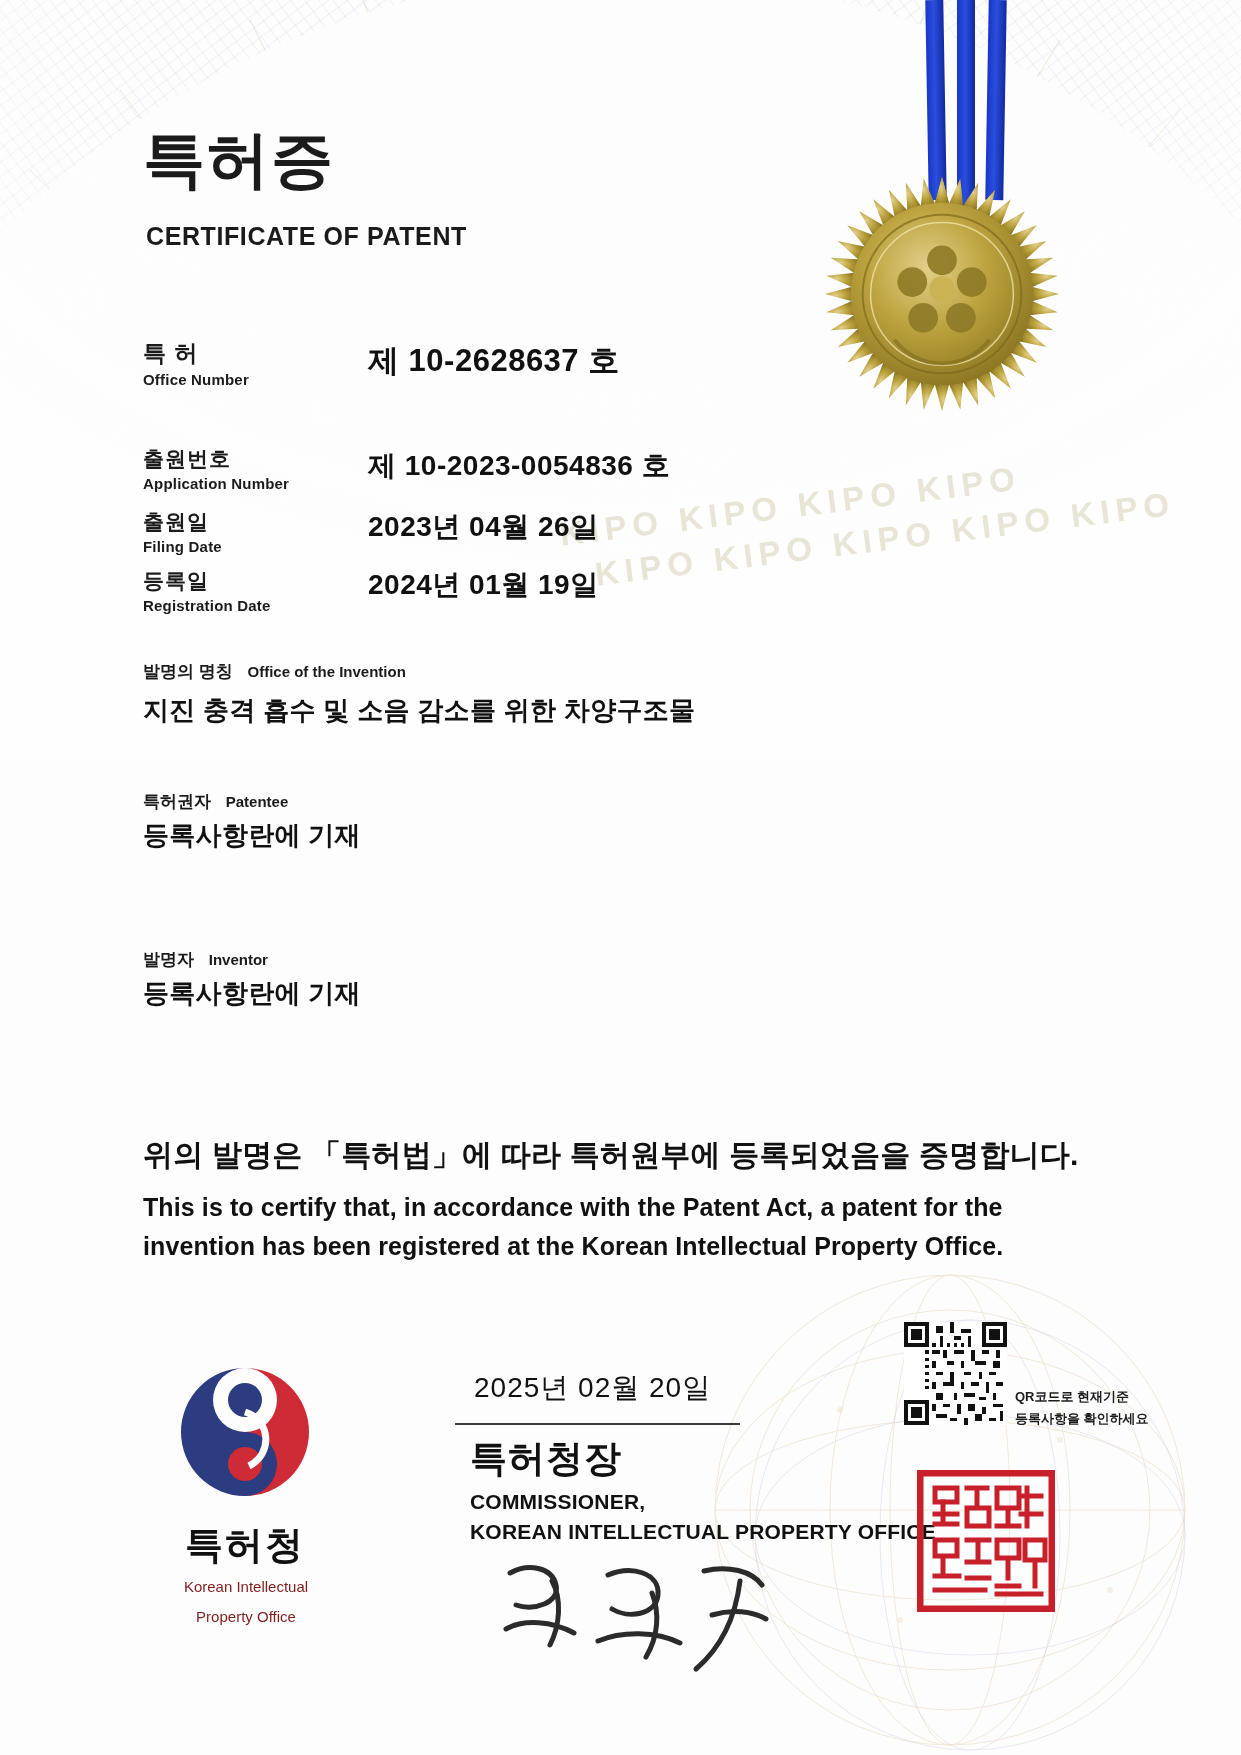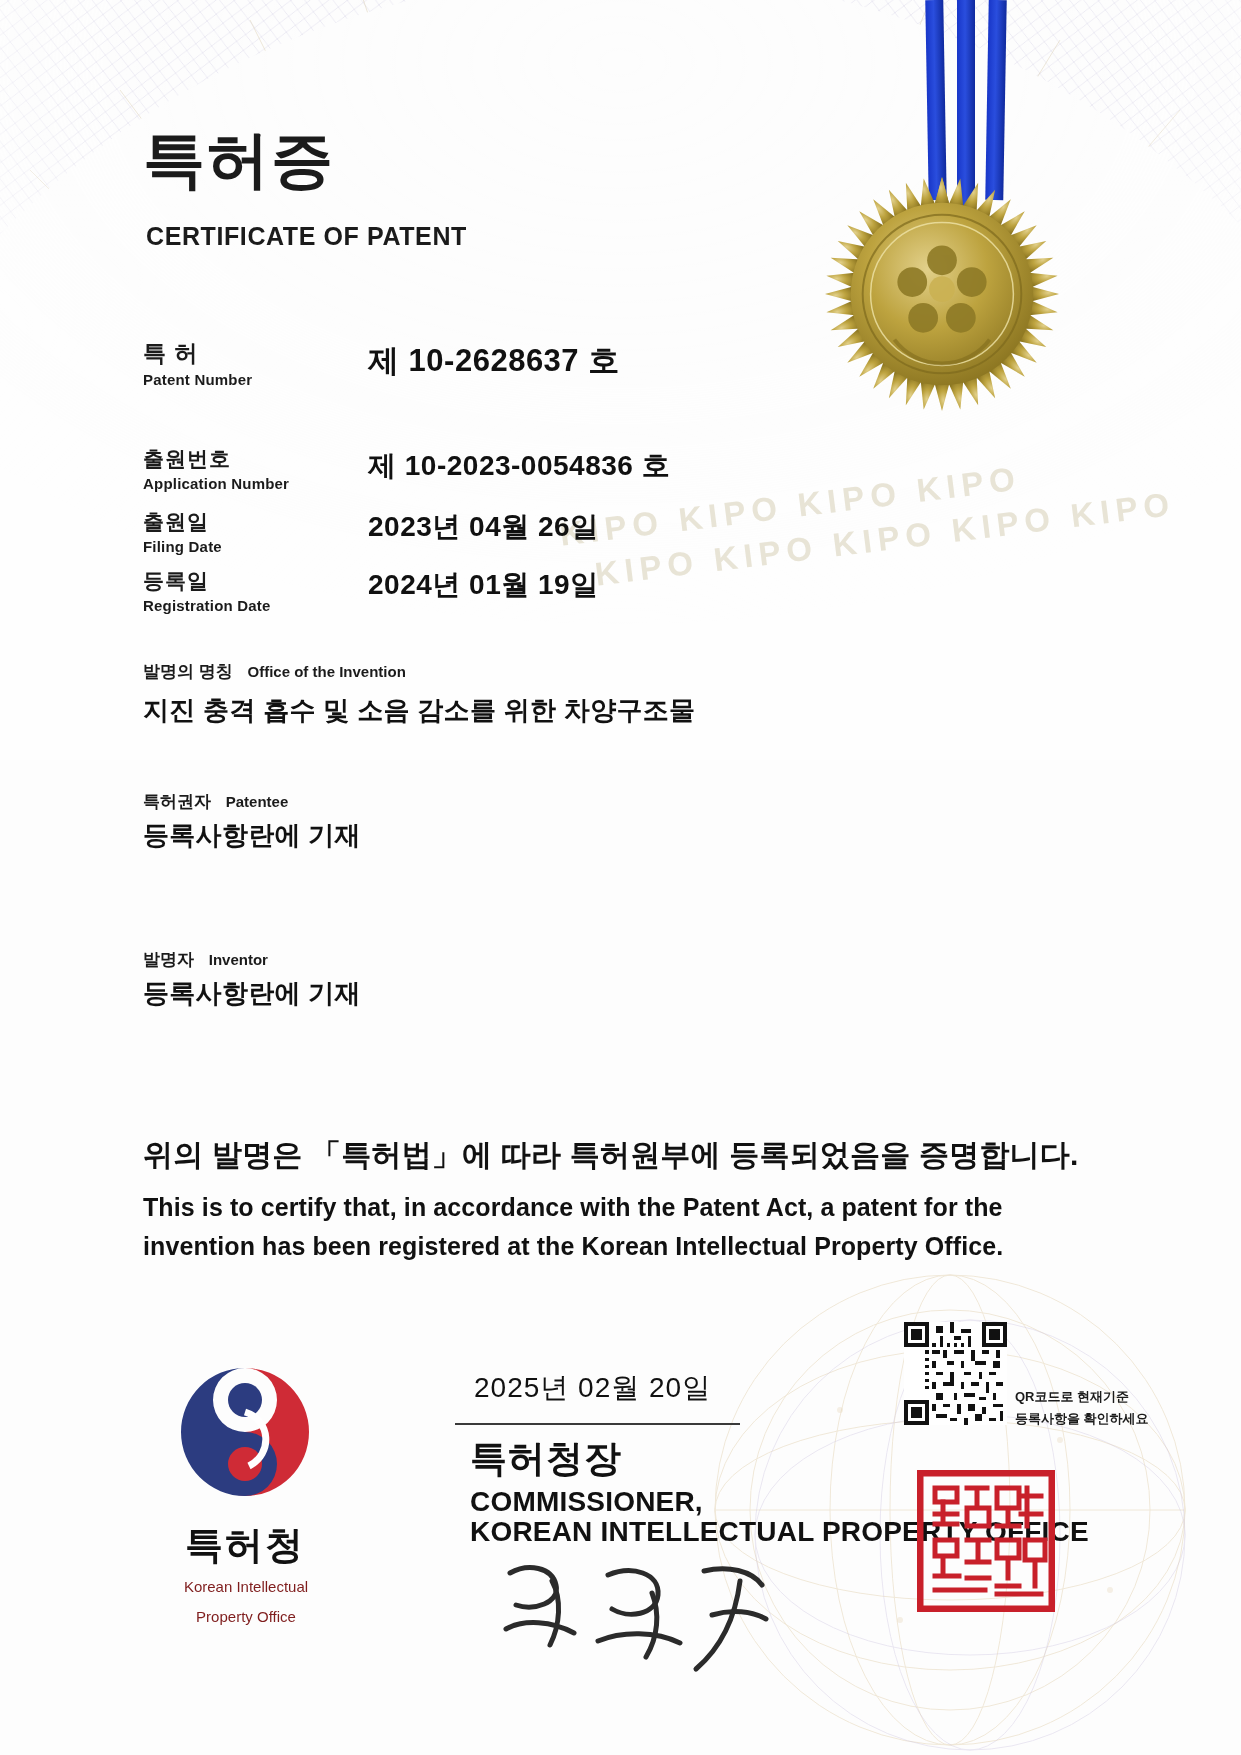--- a/index.html
+++ b/index.html
@@ -196,21 +196,21 @@
     top: 1434px;
     font-size: 37px;
     font-weight: 700;
     color: #111;
     letter-spacing: 1px;
   }
   .commissioner-en {
     position: absolute;
     left: 470px;
     top: 1487px;
-    font-size: 28px;
+    font-size: 21px;
     font-weight: 700;
     line-height: 30px;
     color: #111;
     letter-spacing: .2px;
   }
 
   
   .emblem {
     position: absolute;
     left: 175px;
@@ -445,21 +445,21 @@
       </g>
       <path d="M -48 46 A 60 60 0 0 0 48 46" fill="none" stroke="#7d6a1c" stroke-width="4" opacity=".55"></path>
     </g>
   </svg>
 
   <div class="title-ko">특허증</div>
   <div class="title-en">CERTIFICATE OF PATENT</div>
 
   <div class="field" style="left:143px; top:338px;">
     <div class="f-ko">특 허</div>
-    <div class="f-en">Patent Number</div>
+    <div class="f-en">Office Number</div>
   </div>
   <div class="f-val big" style="left:368px; top:340px;">제 10-2628637 호</div>
 
   <div class="field" style="left:143px; top:445px;">
     <div class="f-ko" style="font-size:21px;">출원번호</div>
     <div class="f-en">Application Number</div>
   </div>
   <div class="f-val" style="left:368px; top:447px;">제 10-2023-0054836 호</div>
 
   <div class="field" style="left:143px; top:508px;">

